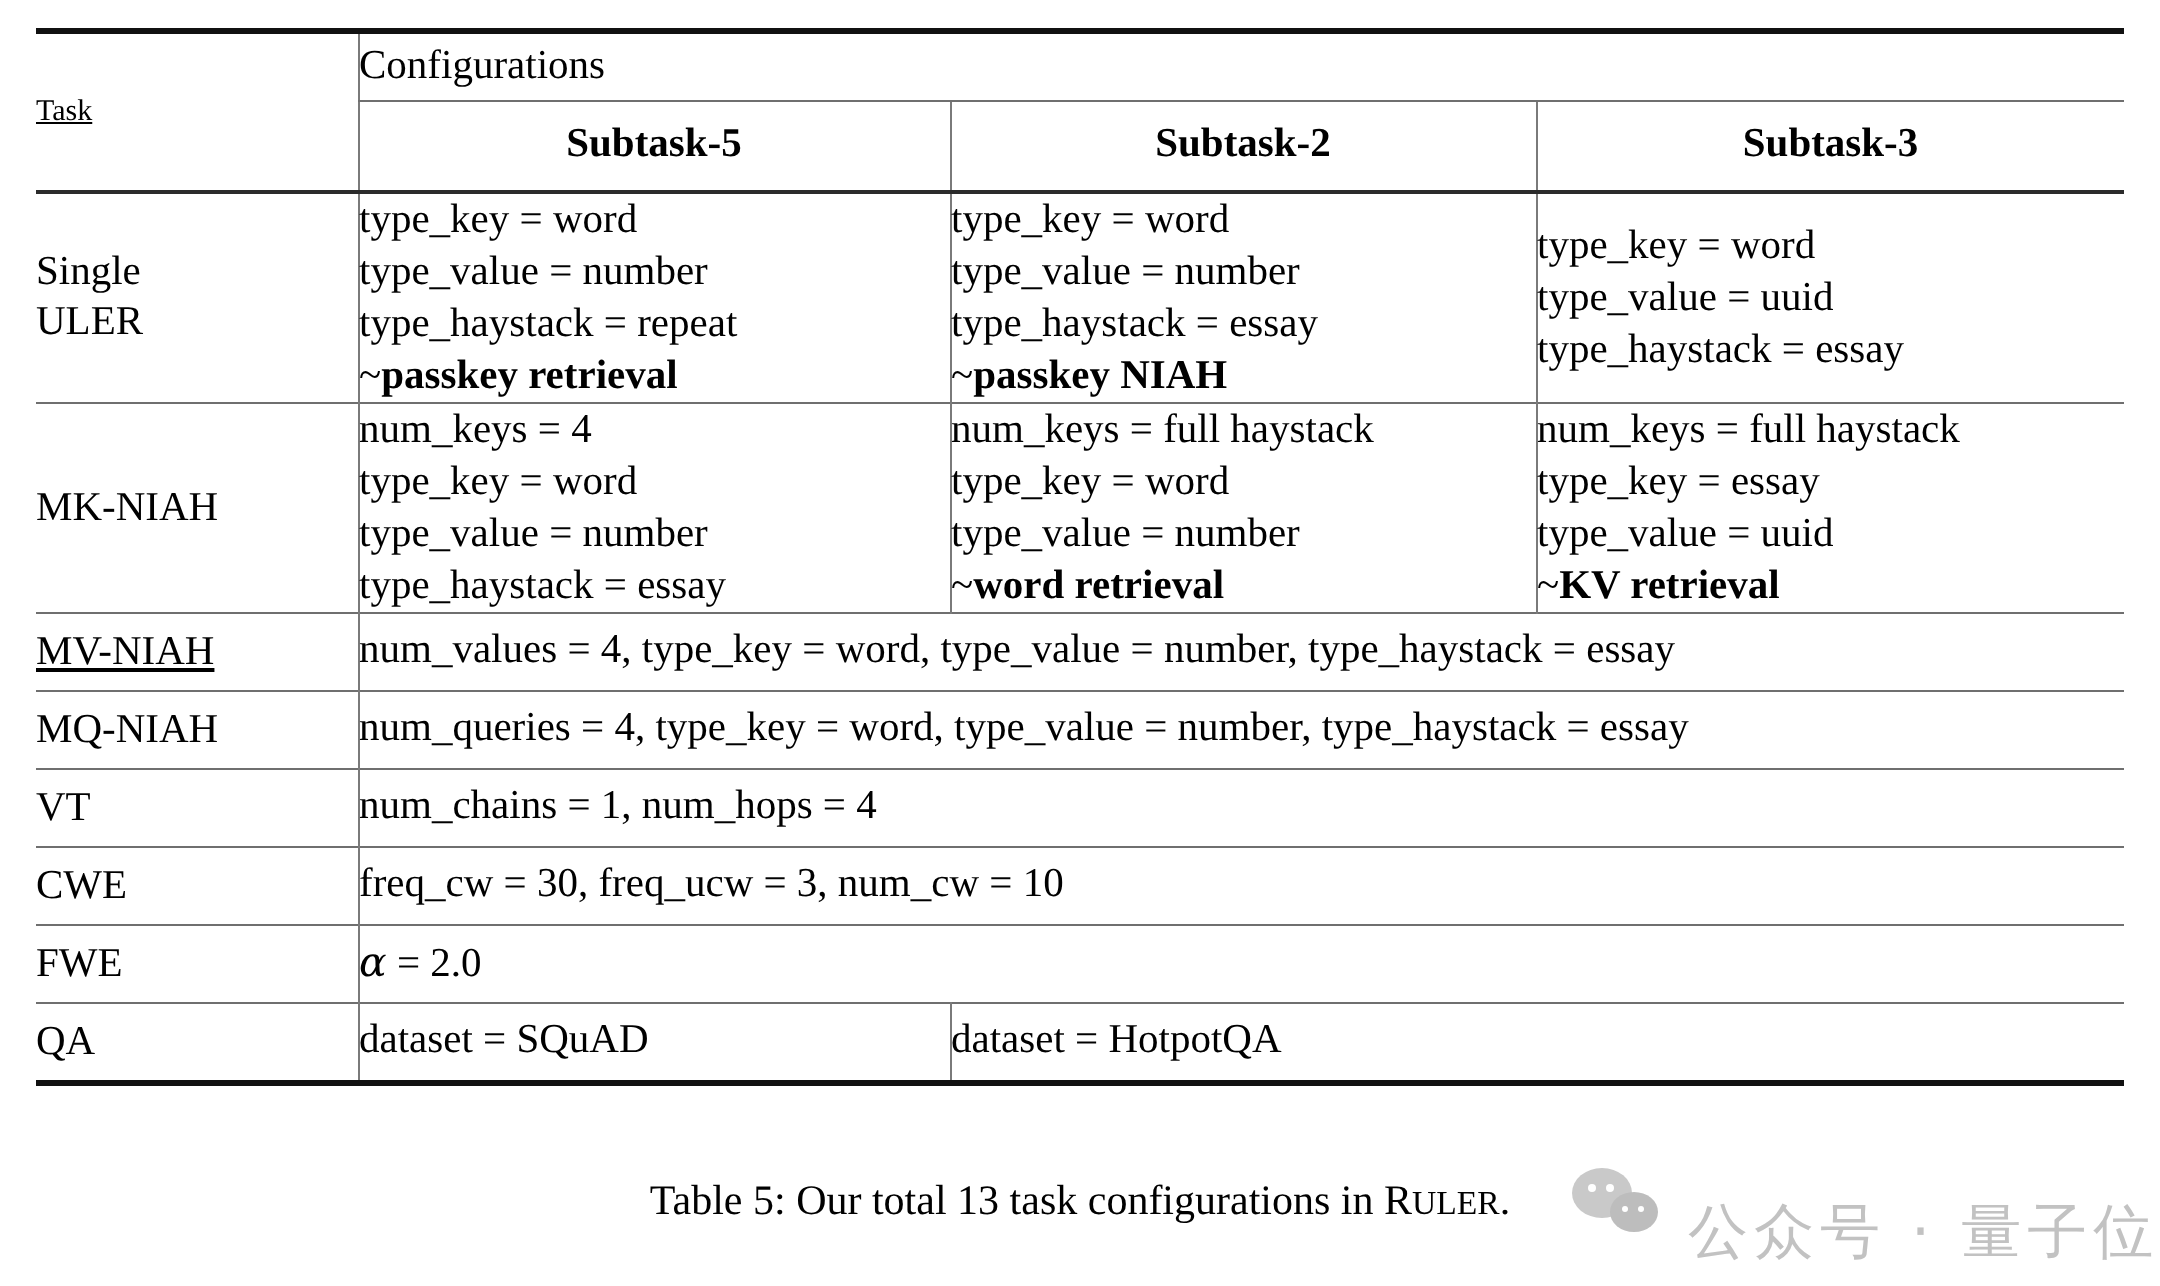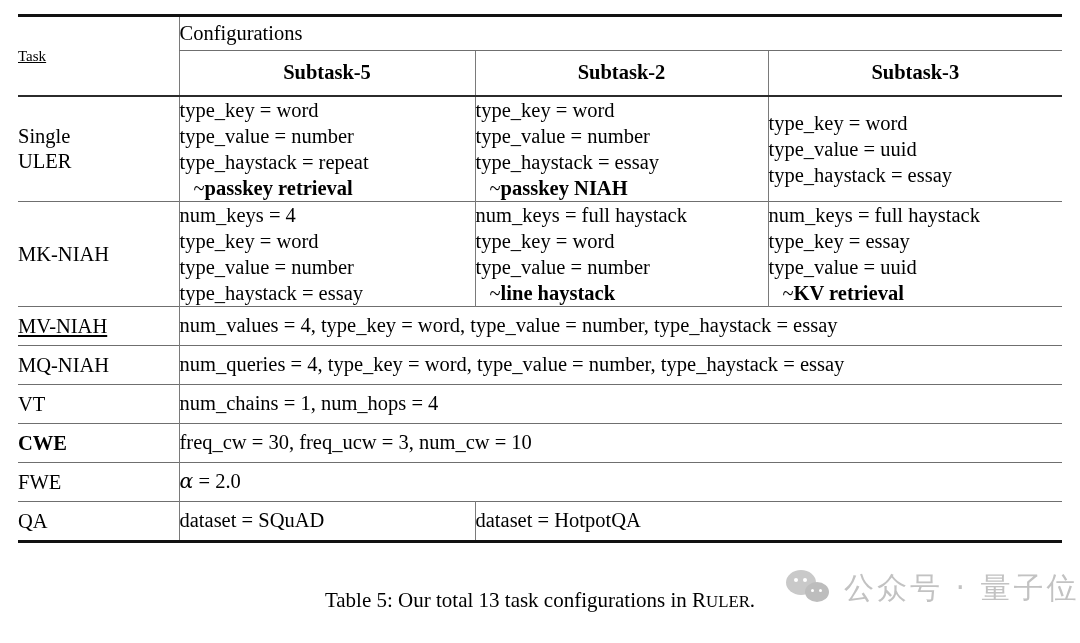--- a/index.html
+++ b/index.html
@@ -81,21 +81,21 @@
     padding: 5px 0 6px 0;
   }
 
   .hdr-task {
     font-weight: bold;
     text-align: center;
     font-size: 15px;
     text-decoration: underline;
   }
 
-  .tilde-line { font-weight: bold; margin-left: 14px; }
+  .tilde-line { font-weight: bold; }
   .tilde { font-weight: normal; }
 
   .wide-cell {
     padding: 6px 0 7px 16px;
     line-height: 1.25;
   }
 
   .alpha { font-style: italic; font-family: "DejaVu Serif", serif; }
 
   
@@ -140,20 +140,21 @@
     width: 4px; height: 4px;
     background: #ffffff;
     border-radius: 50%;
   }
   .wm-text {
     color: #c2c2c2;
     font-size: 30px;
     letter-spacing: 3px;
     font-family: "DejaVu Sans", sans-serif;
     white-space: nowrap;
+    margin-top: 28px;
   }
 </style>
 </head>
 <body>
 
 <div class="page">
 
   <div class="table-wrap">
     <table class="cfg">
       <colgroup>
@@ -206,21 +207,21 @@
         <td class="cfg-cell vsep">
           <div>num_keys = 4</div>
           <div>type_key = word</div>
           <div>type_value = number</div>
           <div>type_haystack = essay</div>
         </td>
         <td class="cfg-cell vsep">
           <div>num_keys = full haystack</div>
           <div>type_key = word</div>
           <div>type_value = number</div>
-          <div class="tilde-line"><span class="tilde">~</span><span>line haystack</span></div>
+          <div class="tilde-line"><span class="tilde">~</span><span>word retrieval</span></div>
         </td>
         <td class="cfg-cell vsep">
           <div>num_keys = full haystack</div>
           <div>type_key = essay</div>
           <div>type_value = uuid</div>
           <div class="tilde-line"><span class="tilde">~</span><span>KV retrieval</span></div>
         </td>
       </tr>
 
       <tr class="rule-thin">
@@ -232,21 +233,21 @@
         <td class="task-cell" style="height:38px;">MQ-NIAH</td>
         <td colspan="3" class="wide-cell vsep">num_queries = 4, type_key = word, type_value = number, type_haystack = essay</td>
       </tr>
 
       <tr class="rule-thin">
         <td class="task-cell" style="height:38px;">VT</td>
         <td colspan="3" class="wide-cell vsep">num_chains = 1, num_hops = 4</td>
       </tr>
 
       <tr class="rule-thin">
-        <td class="task-cell" style="height:38px;font-weight:bold;">CWE</td>
+        <td class="task-cell" style="height:38px;">CWE</td>
         <td colspan="3" class="wide-cell vsep">freq_cw = 30, freq_ucw = 3, num_cw = 10</td>
       </tr>
 
       <tr class="rule-thin">
         <td class="task-cell" style="height:38px;margin-left:24px;">FWE</td>
         <td colspan="3" class="wide-cell vsep"><span class="alpha">α</span> <span>= 2.0</span></td>
       </tr>
 
       <tr class="rule-bottom">
         <td class="task-cell" style="height:38px;">QA</td>

